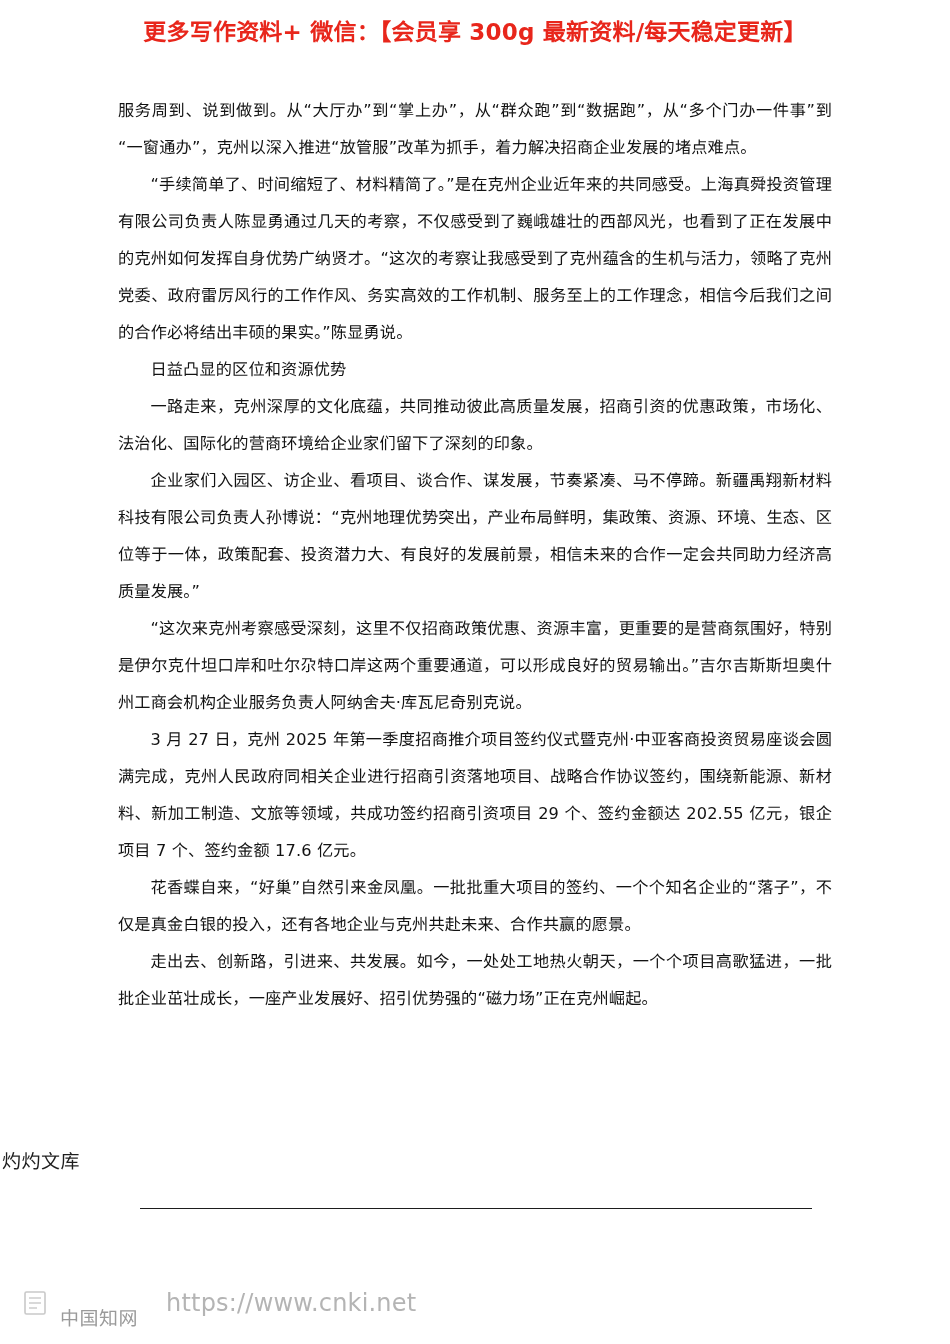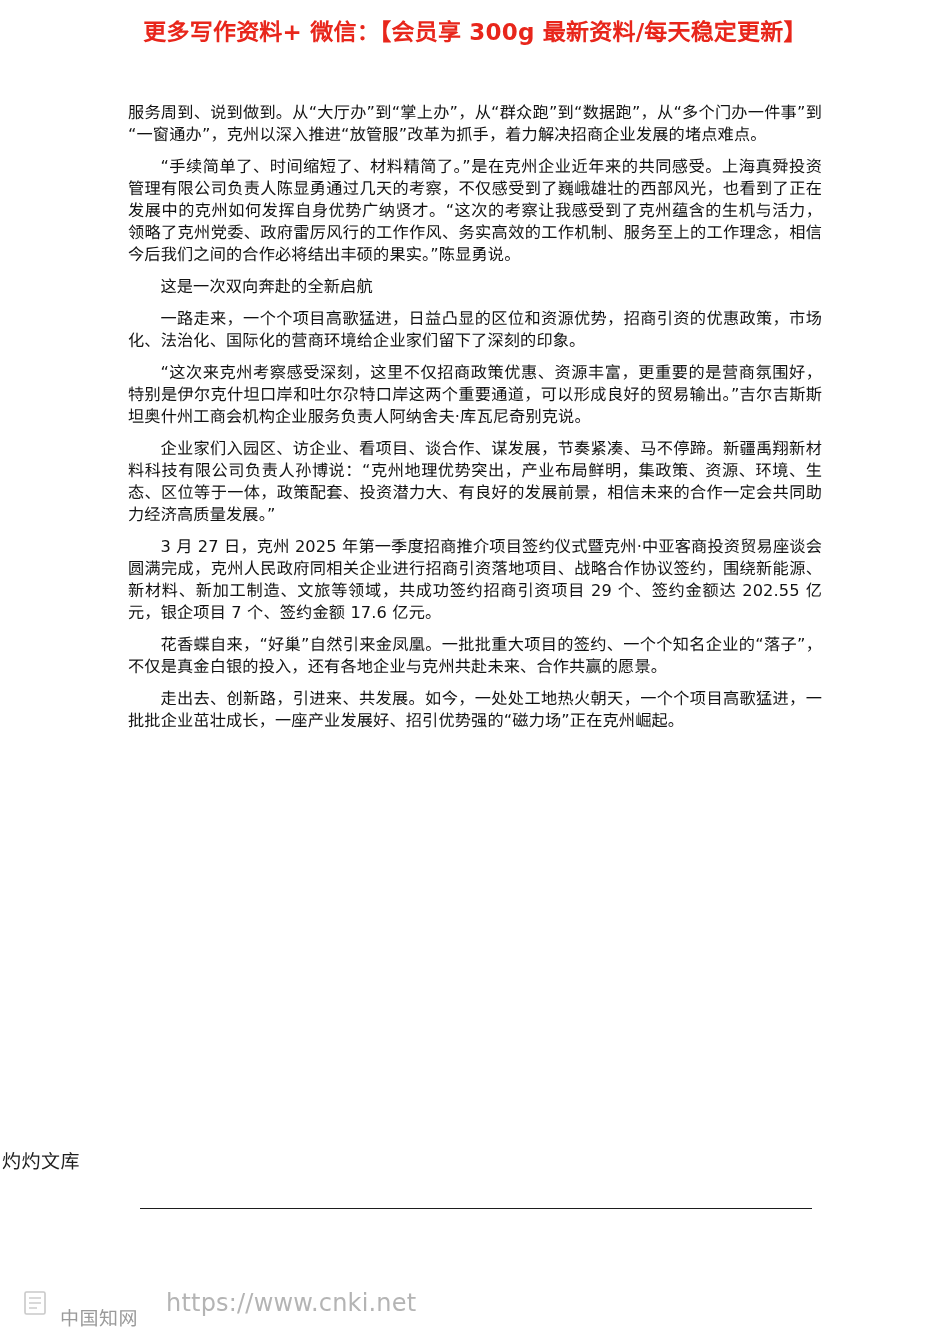--- a/index.html
+++ b/index.html
@@ -41,23 +41,23 @@
   }
 
   
   .doc-body {
     position: absolute;
     left: 118px;
     top: 92px;
     width: 714px;
   }
   .para {
-    margin: 10px;
+    margin: 0;
     font-size: 16.2px;
-    line-height: 22px;
+    line-height: 37px;
     color: #121212;
     text-align: justify;
     text-justify: inter-ideograph;
     font-family: "DejaVu Sans", "Liberation Sans", sans-serif;
     letter-spacing: 0.15px;
   }
   .para.indent {
     text-indent: 2em;
   }
   .para.noindent {
@@ -137,24 +137,24 @@
 
 <div class="page">
 
   <div class="promo-banner">
     <span class="promo-text">更多写作资料+ 微信：【会员享 300g 最新资料/每天稳定更新】</span>
   </div>
 
   <div class="doc-body">
     <p class="para noindent">服务周到、说到做到。从“大厅办”到“掌上办”，从“群众跑”到“数据跑”，从“多个门办一件事”到“一窗通办”，克州以深入推进“放管服”改革为抓手，着力解决招商企业发展的堵点难点。</p>
     <p class="para indent">“手续简单了、时间缩短了、材料精简了。”是在克州企业近年来的共同感受。上海真舜投资管理有限公司负责人陈显勇通过几天的考察，不仅感受到了巍峨雄壮的西部风光，也看到了正在发展中的克州如何发挥自身优势广纳贤才。“这次的考察让我感受到了克州蕴含的生机与活力，领略了克州党委、政府雷厉风行的工作作风、务实高效的工作机制、服务至上的工作理念，相信今后我们之间的合作必将结出丰硕的果实。”陈显勇说。</p>
-    <p class="para indent">这是一次双向奔赴的全新启航</p>
-    <p class="para indent">一路走来，一个个项目高歌猛进，日益凸显的区位和资源优势，招商引资的优惠政策，市场化、法治化、国际化的营商环境给企业家们留下了深刻的印象。</p>
+    <p class="para indent">日益凸显的区位和资源优势</p>
+    <p class="para indent">一路走来，克州深厚的文化底蕴，共同推动彼此高质量发展，招商引资的优惠政策，市场化、法治化、国际化的营商环境给企业家们留下了深刻的印象。</p>
+    <p class="para indent">企业家们入园区、访企业、看项目、谈合作、谋发展，节奏紧凑、马不停蹄。新疆禹翔新材料科技有限公司负责人孙博说：“克州地理优势突出，产业布局鲜明，集政策、资源、环境、生态、区位等于一体，政策配套、投资潜力大、有良好的发展前景，相信未来的合作一定会共同助力经济高质量发展。”</p>
     <p class="para indent">“这次来克州考察感受深刻，这里不仅招商政策优惠、资源丰富，更重要的是营商氛围好，特别是伊尔克什坦口岸和吐尔尕特口岸这两个重要通道，可以形成良好的贸易输出。”吉尔吉斯斯坦奥什州工商会机构企业服务负责人阿纳舍夫·库瓦尼奇别克说。</p>
-    <p class="para indent">企业家们入园区、访企业、看项目、谈合作、谋发展，节奏紧凑、马不停蹄。新疆禹翔新材料科技有限公司负责人孙博说：“克州地理优势突出，产业布局鲜明，集政策、资源、环境、生态、区位等于一体，政策配套、投资潜力大、有良好的发展前景，相信未来的合作一定会共同助力经济高质量发展。”</p>
     <p class="para indent">3 月 27 日，克州 2025 年第一季度招商推介项目签约仪式暨克州·中亚客商投资贸易座谈会圆满完成，克州人民政府同相关企业进行招商引资落地项目、战略合作协议签约，围绕新能源、新材料、新加工制造、文旅等领域，共成功签约招商引资项目 29 个、签约金额达 202.55 亿元，银企项目 7 个、签约金额 17.6 亿元。</p>
     <p class="para indent">花香蝶自来，“好巢”自然引来金凤凰。一批批重大项目的签约、一个个知名企业的“落子”，不仅是真金白银的投入，还有各地企业与克州共赴未来、合作共赢的愿景。</p>
     <p class="para indent">走出去、创新路，引进来、共发展。如今，一处处工地热火朝天，一个个项目高歌猛进，一批批企业茁壮成长，一座产业发展好、招引优势强的“磁力场”正在克州崛起。</p>
   </div>
 
 
   <div class="library-watermark">灼灼文库</div>
 
   <div class="footer-divider"></div>
 

